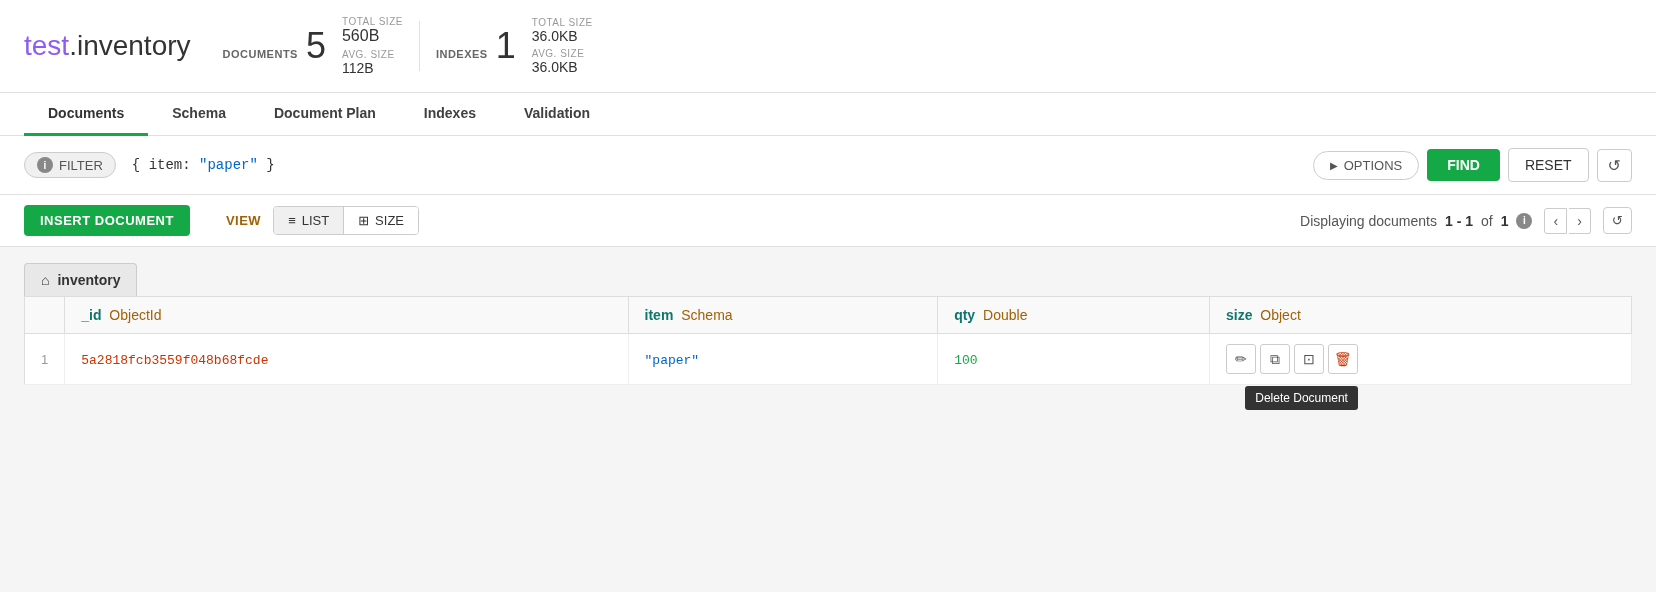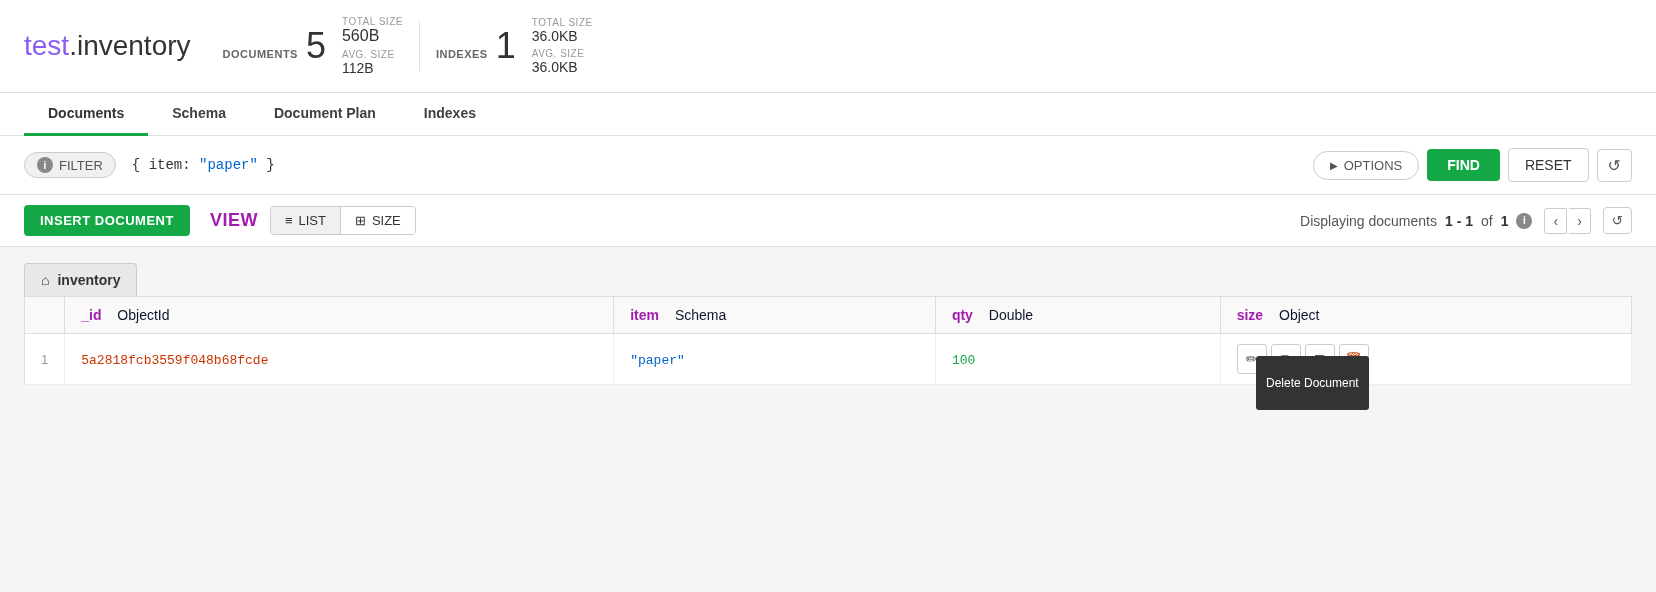--- a/index.html
+++ b/index.html
@@ -30,57 +30,57 @@
     .filter-input-area .string-val { color: #0066cc; }
     .options-btn { display: flex; align-items: center; gap: 6px; border: 1px solid #ccc; border-radius: 20px; padding: 6px 16px; background: #fff; cursor: pointer; color: #555; font-size: 13px; }
     .options-btn .triangle { color: #555; font-size: 10px; }
     .find-btn { background: #15a847; color: white; border: none; border-radius: 4px; padding: 8px 20px; font-size: 14px; font-weight: 700; cursor: pointer; }
     .reset-btn { border: 1px solid #ccc; background: #fff; border-radius: 4px; padding: 8px 16px; font-size: 14px; cursor: pointer; color: #333; }
     .refresh-btn { border: 1px solid #ccc; background: #fff; border-radius: 4px; padding: 6px 10px; cursor: pointer; color: #555; font-size: 16px; }
 
     
     .action-bar { display: flex; align-items: center; padding: 10px 24px; background: #fff; border-bottom: 1px solid #e0e0e0; gap: 12px; }
     .insert-doc-btn { background: #15a847; color: white; border: none; border-radius: 4px; padding: 8px 16px; font-size: 13px; font-weight: 700; cursor: pointer; text-transform: uppercase; letter-spacing: 0.5px; }
-    .view-label { font-size: 18px; color: #a21caf; margin-left: 8px; font-weight: 600; letter-spacing: 0.5px; }
+    .view-label { font-size: 13px; color: #a16207; margin-left: 24px; font-weight: 600; letter-spacing: 0.5px; }
     .view-toggle { display: flex; border: 1px solid #ccc; border-radius: 4px; overflow: hidden; }
     .view-btn { display: flex; align-items: center; gap: 6px; padding: 6px 14px; background: #fff; border: none; border-right: 1px solid #ccc; cursor: pointer; font-size: 13px; color: #333; }
     .view-btn:last-child { border-right: none; }
     .view-btn.active { background: #f0f0f0; }
 
     .doc-display { margin-left: auto; font-size: 14px; color: #555; display: flex; align-items: center; gap: 8px; }
     .doc-display strong { color: #333; }
     .info-circle { width: 16px; height: 16px; background: #888; border-radius: 50%; color: white; font-size: 10px; display: inline-flex; align-items: center; justify-content: center; font-weight: bold; }
     .nav-btns { display: flex; gap: 2px; }
     .nav-btn { border: 1px solid #ccc; background: #fff; padding: 4px 8px; cursor: pointer; font-size: 14px; color: #555; }
     .nav-btn:first-child { border-radius: 3px 0 0 3px; }
     .nav-btn:last-child { border-radius: 0 3px 3px 0; border-left: none; }
     .refresh-doc-btn { border: 1px solid #ccc; background: #fff; border-radius: 4px; padding: 5px 8px; cursor: pointer; color: #555; }
 
     
     .collection-container { background: #f5f5f5; padding: 16px 24px; flex: 1; }
     .collection-header { display: inline-flex; align-items: center; gap: 8px; background: #e8e8e8; border: 1px solid #ccc; border-bottom: none; border-radius: 4px 4px 0 0; padding: 8px 16px; font-size: 14px; font-weight: 600; color: #333; }
 
     .data-table { width: 100%; border-collapse: collapse; background: #fff; border: 1px solid #ddd; }
     .data-table th { padding: 10px 16px; text-align: left; background: #f9f9f9; border-bottom: 1px solid #ddd; border-right: 1px solid #ddd; font-weight: 400; }
-    .data-table th .col-name { font-weight: 700; color: #a21caf; text-align: right; }
-    .data-table th .col-type { font-weight: 400; color: #0f172a; margin-left: 12px; }
+    .data-table th .col-name { font-weight: 700; color: #0f766e; text-align: right; }
+    .data-table th .col-type { font-weight: 400; color: #a16207; margin-left: 4px; }
     .data-table td { padding: 10px 16px; border-bottom: 1px solid #eee; border-right: 1px solid #eee; vertical-align: middle; }
 
     .row-num { color: #999; font-size: 13px; }
     .obj-id { color: #cc3300; font-family: 'Courier New', monospace; font-size: 13px; cursor: pointer; }
     .string-value { color: #0066cc; font-family: 'Courier New', monospace; font-size: 13px; }
     .number-value { color: #15a847; font-family: 'Courier New', monospace; font-size: 13px; }
 
     .row-actions { display: flex; align-items: center; gap: 4px; }
     .action-icon-btn { width: 30px; height: 30px; border: 1px solid #ccc; border-radius: 3px; background: #fff; cursor: pointer; display: flex; align-items: center; justify-content: center; font-size: 14px; color: #555; }
     .action-icon-btn.delete { color: #cc3300; }
 
     
     .tooltip-container { position: relative; }
-    .tooltip { position: absolute; bottom: -36px; right: 0; background: #333; color: white; padding: 20px 10px; border-radius: 3px; font-size: 12px; white-space: nowrap; z-index: 100; }
+    .tooltip { position: absolute; bottom: -36px; right: 0; background: #333; color: white; padding: 5px 10px; border-radius: 3px; font-size: 12px; white-space: nowrap; z-index: 100; }
 
     .stats-container { display: flex; align-items: center; gap: 0; }
     .stats-section { display: flex; align-items: center; gap: 16px; }
   </style>
 </head>
 <body>
 
 <div class="app-container">
 
   <div class="header">
@@ -132,20 +132,23 @@
       <span>Documents</span>
     </div>
     <div class="tab">
       <span>Schema</span>
     </div>
     <div class="tab">
       <span>Document Plan</span>
     </div>
     <div class="tab">
       <span>Indexes</span>
+    </div>
+    <div class="tab">
+      <span>Validation</span>
     </div>
   </div>
 
   <div class="toolbar">
     <div class="filter-badge">
       <div class="info-icon">
           <span>i</span>
         </div>
       <span>FILTER</span>
     </div>

